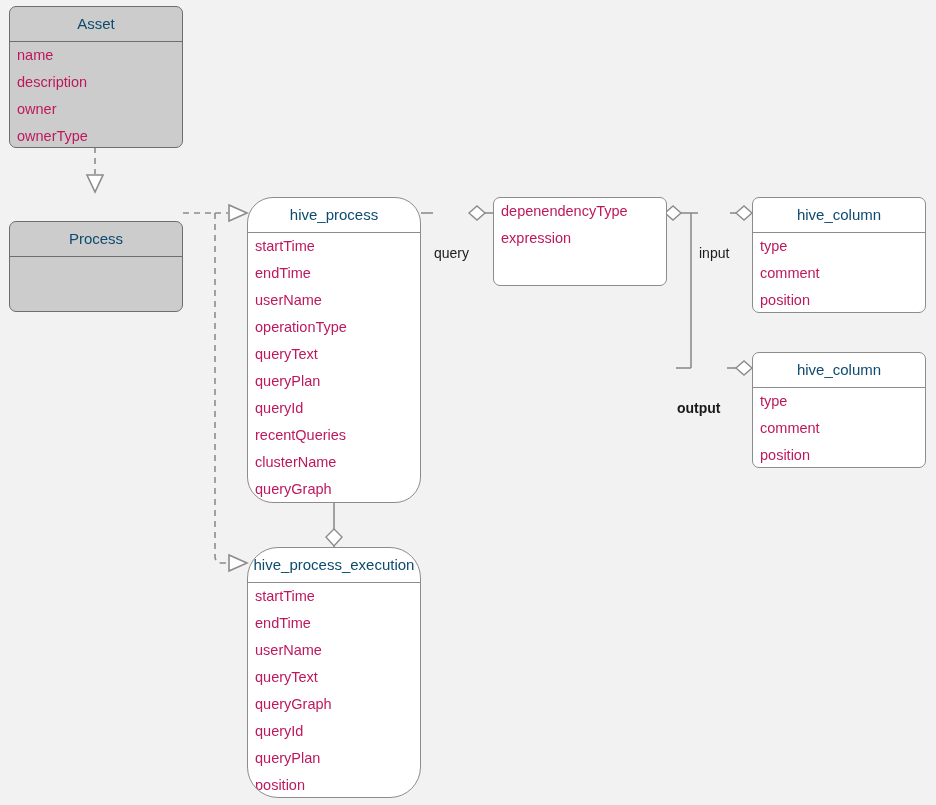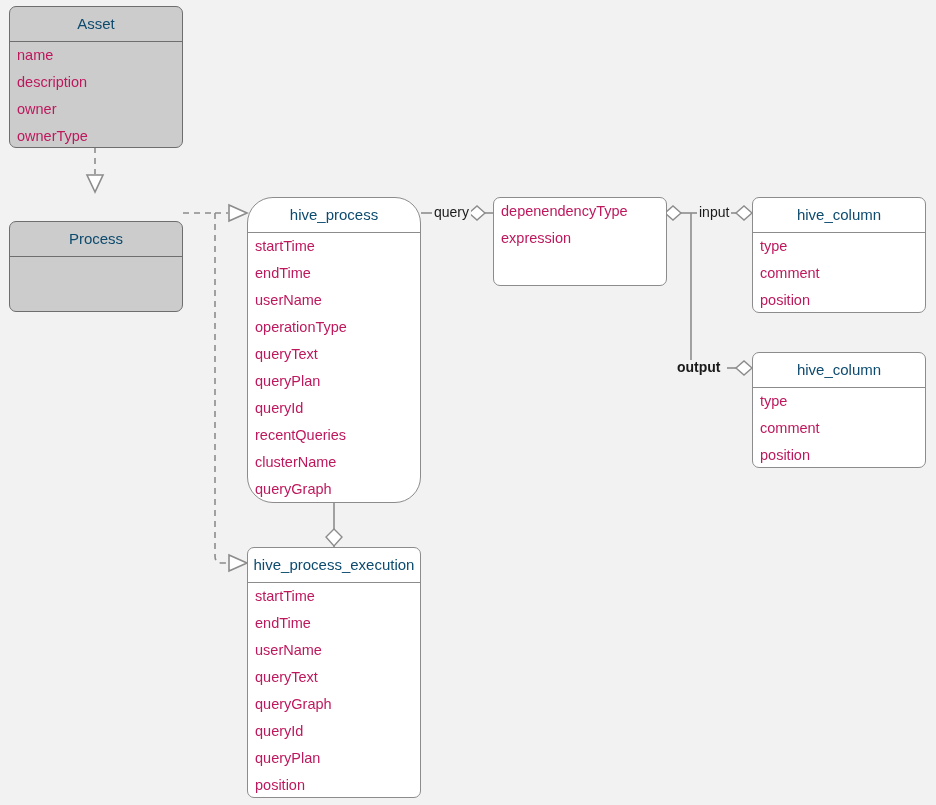--- a/index.html
+++ b/index.html
@@ -50,20 +50,21 @@
   }
 
   .edge-label{
     position:absolute;
     font-size:14px;
     color:#1a1a1a;
     background:#f2f2f2;
     line-height:15px;
     white-space:nowrap;
     padding:0 2px;
+    margin-top:41px;
   }
 </style>
 </head>
 <body>
 
 <div id="diagram-canvas">
 
   <svg class="edge-layer" width="936" height="805" viewBox="0 0 936 805" xmlns="http://www.w3.org/2000/svg">
     <g stroke="#8c8c8c" fill="none" stroke-width="1.6">
 
@@ -122,21 +123,21 @@
       <li>operationType</li>
       <li>queryText</li>
       <li>queryPlan</li>
       <li>queryId</li>
       <li>recentQueries</li>
       <li>clusterName</li>
       <li>queryGraph</li>
     </ul>
   </div>
 
-  <div class="umlclass" style="left:247px;top:547px;width:174px;height:251px;">
+  <div class="umlclass" style="left:247px;top:547px;width:174px;height:251px;border-radius:31px;">
     <div class="cls-header">hive_process_execution</div>
     <ul class="cls-attrs">
       <li>startTime</li>
       <li>endTime</li>
       <li>userName</li>
       <li>queryText</li>
       <li>queryGraph</li>
       <li>queryId</li>
       <li>queryPlan</li>
       <li>position</li>

